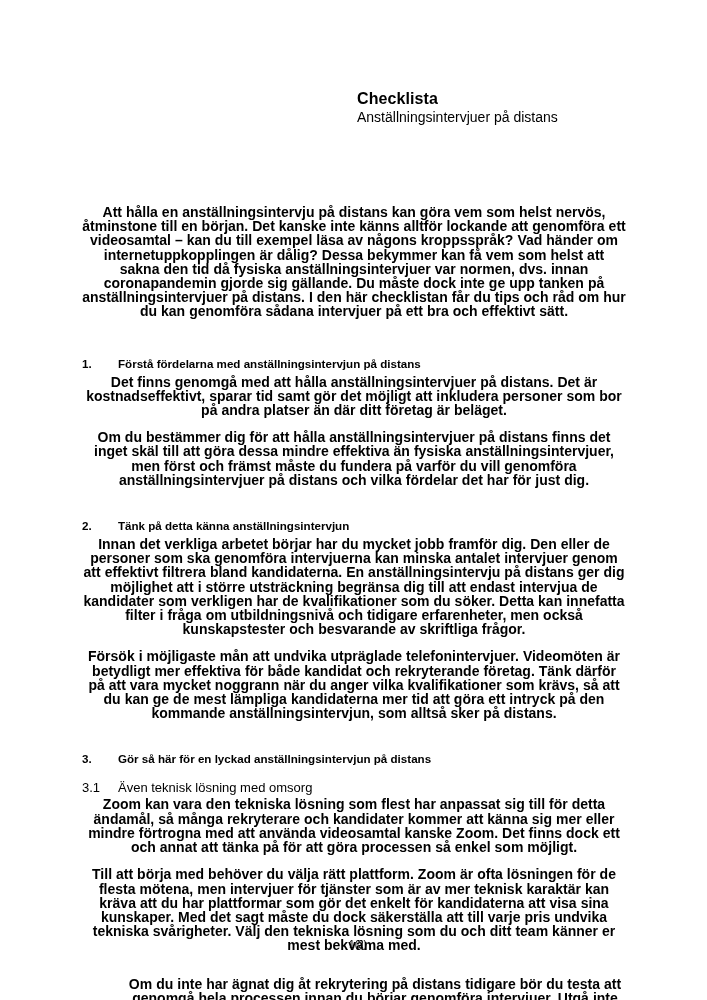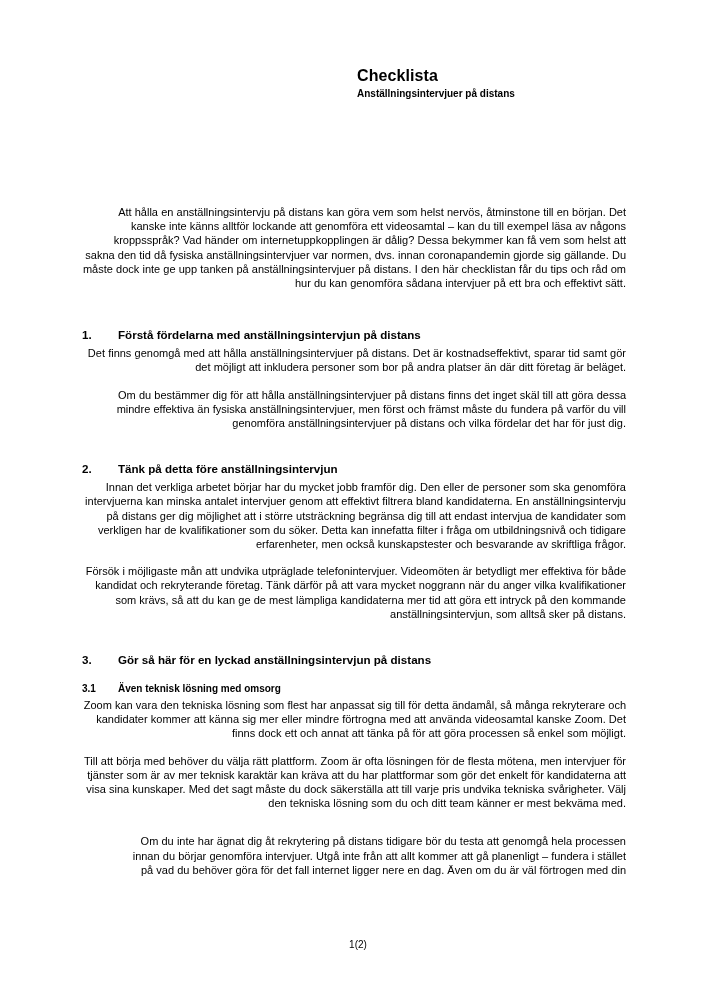--- a/index.html
+++ b/index.html
@@ -20,51 +20,52 @@
   .page {
     position: absolute;
     inset: 0;
     background: #ffffff;
   }
 
   
   .title-block {
     position: absolute;
     left: 357px;
-    top: 66px;
+    top: 89px;
     width: 300px;
   }
   .doc-title {
     font-size: 16px;
     font-weight: bold;
     line-height: 19px;
     letter-spacing: 0.1px;
     margin: 0;
   }
   .doc-subtitle {
-    font-size: 10px;
-    font-weight: bold;
+    font-size: 14px;
+    font-weight: normal;
     line-height: 16px;
     margin: 1px 0 0 0;
   }
 
   
   .content {
     position: absolute;
     left: 82px;
     top: 205px;
     width: 544px;
   }
 
   p.body-text {
-    font-size: 11px;
+    font-size: 14px;
     line-height: 14.2px;
     margin: 0 0 13px 0;
-    text-align: right;
+    text-align: center;
     word-spacing: 0.1px;
+    font-weight: bold;
   }
   p.body-text.tight {
     margin-bottom: 0;
     margin-left: 42px;
   }
 
   
   .h-num {
     display: flex;
     font-size: 11.6px;
@@ -75,22 +76,22 @@
   .h-num .num {
     width: 36px;
     flex: 0 0 36px;
   }
   .h-num .label {
     flex: 1 1 auto;
   }
 
   .h-sub {
     display: flex;
-    font-size: 10px;
-    font-weight: bold;
+    font-size: 13px;
+    font-weight: normal;
     line-height: 14px;
     margin: 0 0 2px 0;
   }
   .h-sub .num {
     width: 36px;
     flex: 0 0 36px;
   }
   .h-sub .label {
     flex: 1 1 auto;
   }
@@ -132,21 +133,21 @@
       <span class="num">1.</span>
       <span class="label">Förstå fördelarna med anställningsintervjun på distans</span>
     </div>
     <p class="body-text">Det finns genomgå med att hålla anställningsintervjuer på distans. Det är kostnadseffektivt, sparar tid samt gör det möjligt att inkludera personer som bor på andra platser än där ditt företag är beläget.</p>
     <p class="body-text">Om du bestämmer dig för att hålla anställningsintervjuer på distans finns det inget skäl till att göra dessa mindre effektiva än fysiska anställningsintervjuer, men först och främst måste du fundera på varför du vill genomföra anställningsintervjuer på distans och vilka fördelar det har för just dig.</p>
 
     <div class="sec-gap-md"></div>
 
     <div class="h-num">
       <span class="num">2.</span>
-      <span class="label">Tänk på detta före anställningsintervjun</span>
+      <span class="label">Tänk på detta känna anställningsintervjun</span>
     </div>
     <p class="body-text">Innan det verkliga arbetet börjar har du mycket jobb framför dig. Den eller de personer som ska genomföra intervjuerna kan minska antalet intervjuer genom att effektivt filtrera bland kandidaterna. En anställningsintervju på distans ger dig möjlighet att i större utsträckning begränsa dig till att endast intervjua de kandidater som verkligen har de kvalifikationer som du söker. Detta kan innefatta filter i fråga om utbildningsnivå och tidigare erfarenheter, men också kunskapstester och besvarande av skriftliga frågor.</p>
     <p class="body-text">Försök i möjligaste mån att undvika utpräglade telefonintervjuer. Videomöten är betydligt mer effektiva för både kandidat och rekryterande företag. Tänk därför på att vara mycket noggrann när du anger vilka kvalifikationer som krävs, så att du kan ge de mest lämpliga kandidaterna mer tid att göra ett intryck på den kommande anställningsintervjun, som alltså sker på distans.</p>
 
     <div class="sec-gap-md"></div>
 
     <div class="h-num">
       <span class="num">3.</span>
       <span class="label">Gör så här för en lyckad anställningsintervjun på distans</span>
     </div>

